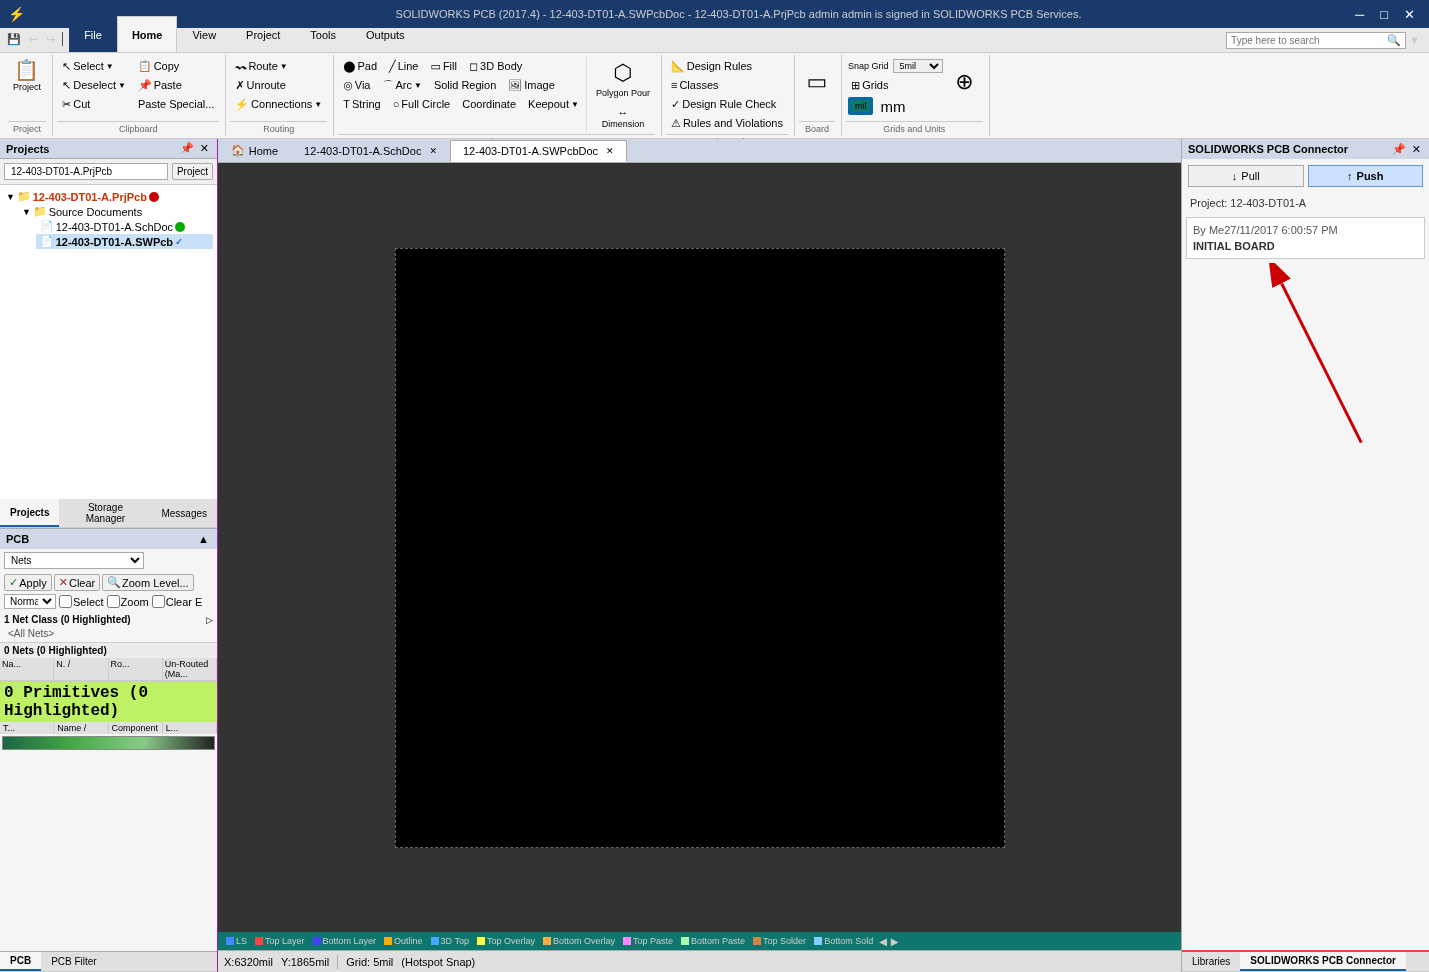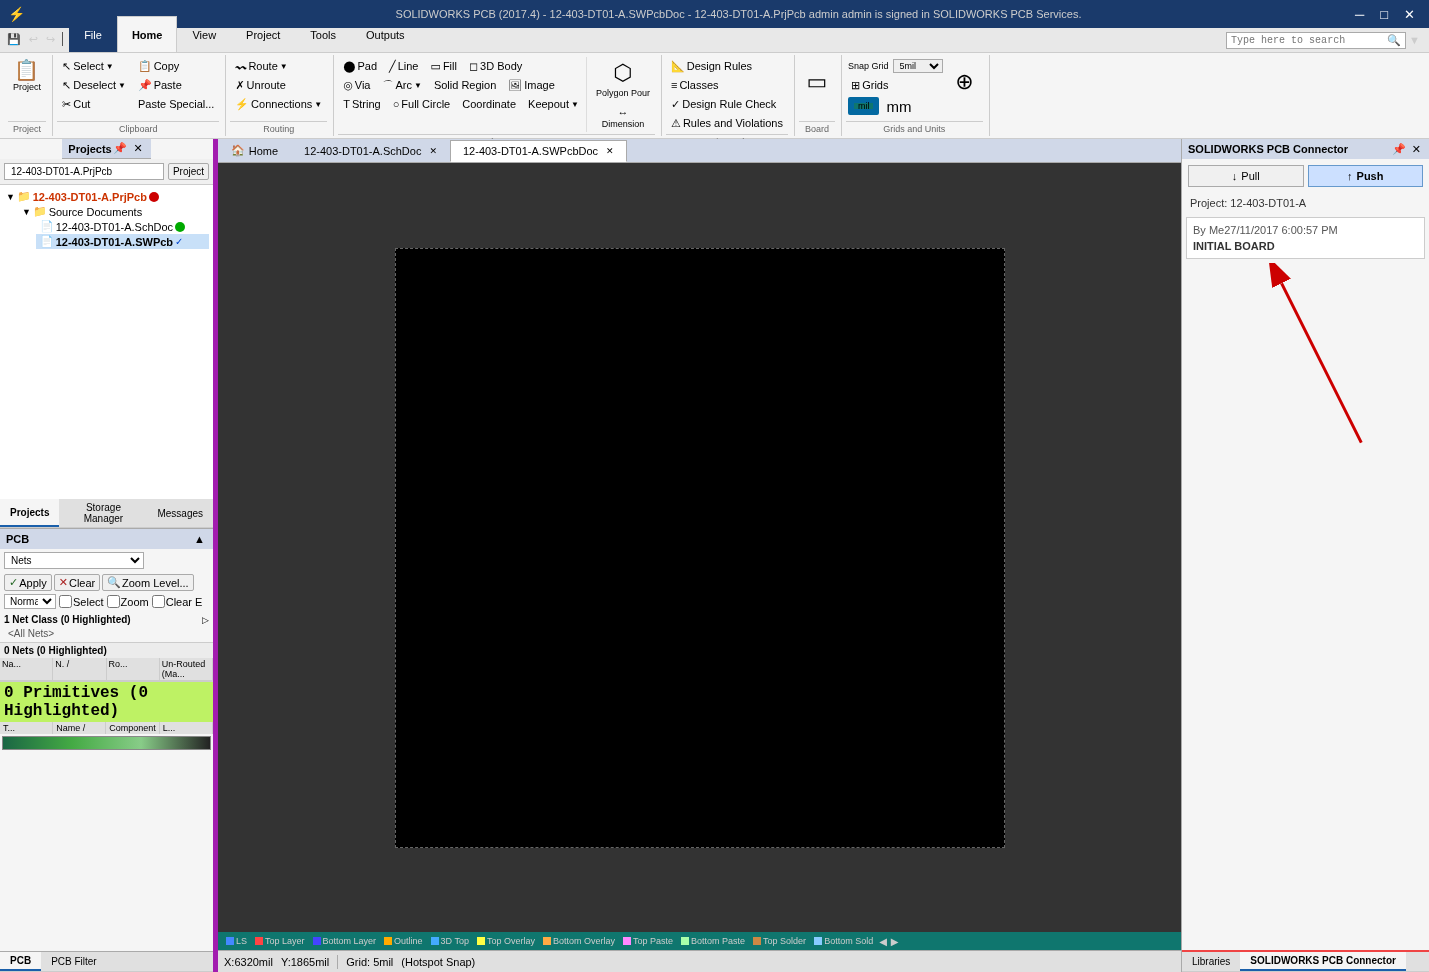--- a/index.html
+++ b/index.html
@@ -101,27 +101,27 @@
     .search-box {
       display: flex;
       align-items: center;
       background: white;
       border: 1px solid #aaa;
       padding: 1px 4px;
       font-size: 10px;
       color: #999;
       width: 180px;
     }
-    .search-input { border: none; outline: none; font-size: 10px; width: 100%; color: #999; font-family: Liberation Mono, monospace; }
+    .search-input { border: none; outline: none; font-size: 10px; width: 100%; color: #999; }
 
     
     .main-layout { display: flex; flex: 1; overflow: hidden; }
 
     
-    .left-sidebar { width: 218px; display: flex; flex-direction: column; border-right: 5px solid #a21caf; background: #f5f5f5; flex-shrink: 0; align-items: center; }
+    .left-sidebar { width: 218px; display: flex; flex-direction: column; border-right: 1px solid #a21caf; background: #f5f5f5; flex-shrink: 0; }
     .panel-header { background: #d0d8e8; padding: 2px 6px; font-weight: bold; display: flex; align-items: center; justify-content: space-between; border-bottom: 1px solid #aaa; height: 20px; }
     .panel-header-btns { display: flex; gap: 2px; }
     .panel-header-btn { background: none; border: none; cursor: pointer; font-size: 11px; padding: 0 2px; }
 
     .projects-panel { flex: 1; overflow: hidden; display: flex; flex-direction: column; }
     .project-tree { flex: 1; overflow-y: auto; padding: 4px; background: white; }
     .tree-item { display: flex; align-items: center; padding: 1px 2px; cursor: pointer; }
     .tree-item.selected { background: #c8e0f8; }
     .status-dot { width: 10px; height: 10px; border-radius: 50%; margin-left: 2px; }
     .status-red { background: #cc0000; }
@@ -423,21 +423,21 @@
             <span style="font-size:9px;">Snap Grid</span>
             <select style="font-size:9px; border:1px solid #aaa; padding:0 2px; width:50px;">
               <option>5mil</option>
             </select>
           </div>
           <button class="ribbon-btn-small">
             <span>⊞</span>
             <span>Grids</span>
           </button>
           <div style="display:flex; gap:2px; padding:2px;">
-            <button class="ribbon-btn-small" style="font-size:9px; background:#0f766e; border:6px solid #0369a1;">mil</button>
+            <button class="ribbon-btn-small" style="font-size:9px; background:#0f766e; border:3px solid #0369a1;">mil</button>
             <button class="ribbon-btn-small" style="font-size:15px;">mm</button>
           </div>
         </div>
         <div class="ribbon-col">
           <button class="ribbon-btn" style="min-height:50px;">
             <span style="font-size:22px;">⊕</span>
           </button>
         </div>
       </div>
       <div class="ribbon-group-label">Grids and Units</div>

